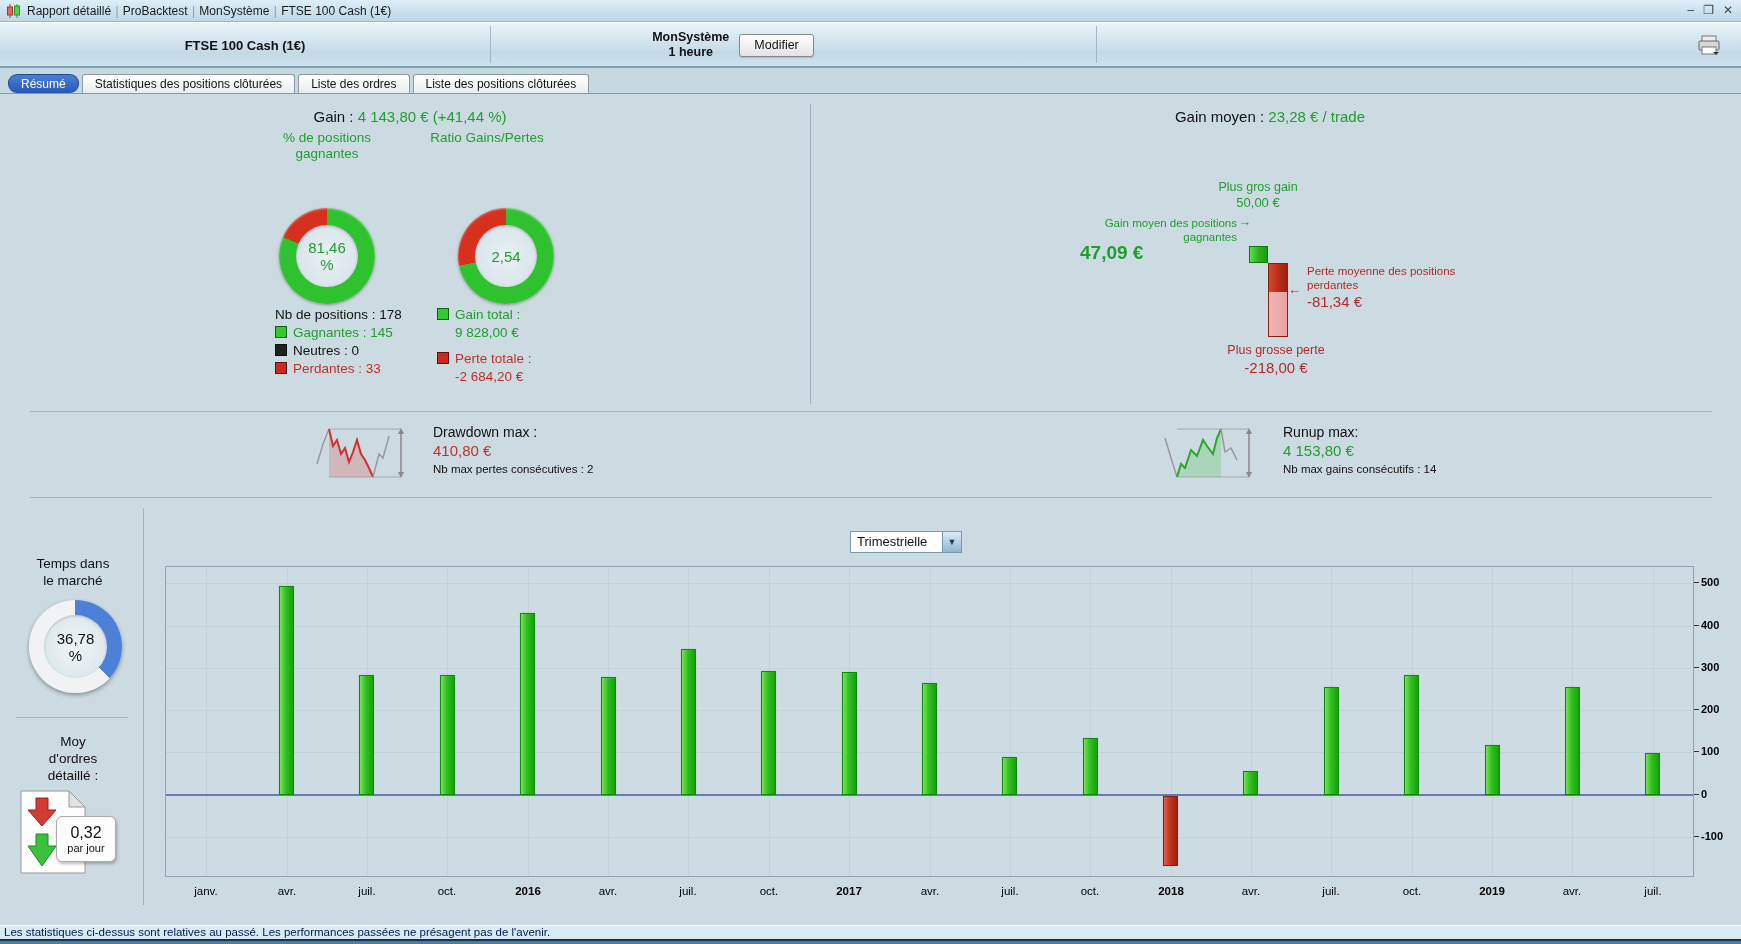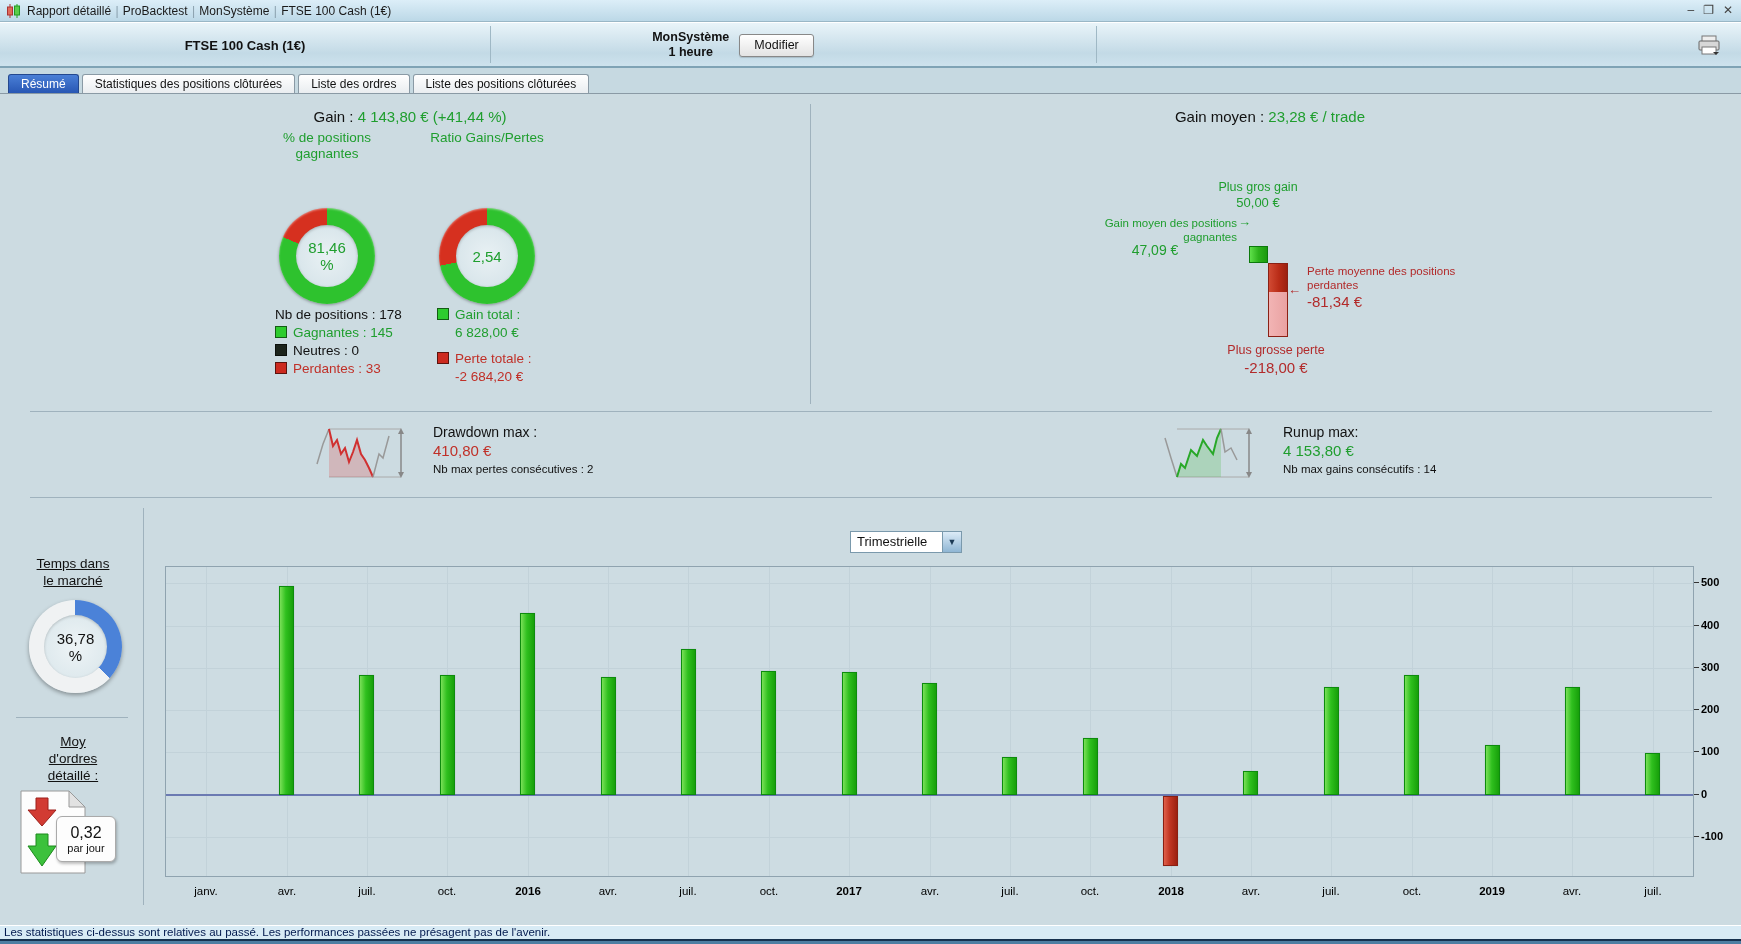--- a/index.html
+++ b/index.html
@@ -26,21 +26,21 @@
     background:linear-gradient(#ffffff,#e3e3e3); border:1px solid #888; border-radius:3px; box-shadow:0 1px 1px rgba(0,0,0,.15); }
   #header-right { position:absolute; left:1096px; top:0; width:645px; height:44px; display:flex; align-items:center; justify-content:flex-end; padding-right:20px; gap:8px; }
   #header-rows { font-size:12px; color:#111; text-align:right; line-height:16px; }
   #header-rows b { font-weight:bold; }
 
   
   #tabs { left:8px; top:74px; height:19px; display:flex; gap:3px; }
   .tab { height:19px; line-height:18px; padding:0 12px; font-size:12px; color:#111;
     background:linear-gradient(#ffffff,#e9edf0); border:1px solid #8a9aa5; border-bottom:none;
     border-radius:3px 3px 0 0; white-space:nowrap; }
-  .tab.active { background:linear-gradient(#4a7fd6,#2857b4); color:#fff; border-color:#24488f; }
+  .tab.active { background:linear-gradient(#4a7fd6,#2857b4); color:#fff; border-color:#24488f;border-radius:9px; }
 
   #panel { left:0; top:93px; width:1741px; height:832px; background:#ccdbe1; border-top:1px solid #8a9aa5; }
 
   
   .gain-line { font-size:15px; color:#111; white-space:nowrap; }
   .green { color:#1f9e2e; }
   .red { color:#c03028; }
   .darkred { color:#b22a2a; }
   #gain-line { left:10px; top:108px; width:800px; text-align:center; }
   #gainmoyen-line { left:810px; top:108px; width:920px; text-align:center; }
@@ -67,21 +67,21 @@
   #gl-red-dark { background:linear-gradient(90deg,#d14a33,#b92c17 55%,#9c2010); }
   #gl-red-light { background:linear-gradient(90deg,#f2b4b4,#e9a2a2); }
   .gl-small { font-size:11.5px; line-height:14px; }
 
   
   .dd-title { font-size:14px; color:#111; }
   .dd-value { font-size:15px; }
   .dd-note { font-size:11.5px; color:#111; }
 
   
-  .lstat-label { font-size:13.5px; color:#111; text-align:center; line-height:17px;text-decoration:underline; }
+  .lstat-label { font-size:13.5px; color:#111; text-align:center; line-height:17px; }
   #time-donut { left:29px; top:600px; width:93px; height:93px; border-radius:50%; box-shadow:0 2px 4px rgba(0,0,0,.35); }
   #time-hole { position:absolute; left:15px; top:15px; width:63px; height:63px; border-radius:50%;
     background:radial-gradient(#eef4f6,#d8e5ea); display:flex; flex-direction:column; align-items:center; justify-content:center;
     font-size:15px; line-height:17px; color:#111; box-shadow:inset 0 1px 3px rgba(0,0,0,.2); }
   #orders-box { left:56px; top:816px; width:60px; height:46px; background:#fdfdfd; border:1px solid #aaa;
     border-radius:6px; box-shadow:1px 2px 3px rgba(0,0,0,.25); display:flex; flex-direction:column; align-items:center; justify-content:center; }
   #orders-value { font-size:16px; color:#111; line-height:18px; }
   #orders-unit { font-size:11px; color:#111; }
   #vdiv-chart { left:143px; top:508px; height:397px; }
   #hdiv-left { left:16px; top:717px; width:112px; }
@@ -168,53 +168,53 @@
 
 <div class="abs donut-title" style="left:267px; top:130px; width:120px;">% de positions gagnantes</div>
 <div class="abs donut" id="donut-winrate" style="left: 279px; top: 208px; background: conic-gradient(rgb(46, 194, 46) 0deg, rgb(46, 194, 46) 293.256deg, rgb(214, 48, 31) 293.256deg, rgb(214, 48, 31) 360deg);">
   <div class="donut-hole green">
     <div>81,46</div>
     <div>%</div>
   </div>
 </div>
 
 <div class="abs donut-title" style="left:427px; top:130px; width:120px;">Ratio Gains/Pertes</div>
-<div class="abs donut" id="donut-ratio" style="left: 439px; top: 208px; background: conic-gradient(rgb(46, 194, 46) 0deg, rgb(46, 194, 46) 258.3deg, rgb(214, 48, 31) 258.3deg, rgb(214, 48, 31) 360deg); text-decoration: underline;">
+<div class="abs donut" id="donut-ratio" style="left: 458px; top: 208px; background: conic-gradient(rgb(46, 194, 46) 0deg, rgb(46, 194, 46) 258.3deg, rgb(214, 48, 31) 258.3deg, rgb(214, 48, 31) 360deg); text-decoration: underline;">
   <div class="donut-hole green">
     <div>2,54</div>
   </div>
 </div>
 
 <div class="abs stat-row" style="left:275px; top:307px; color:#111;">Nb de positions : 178</div>
 <div id="positions-list">
     <span class="sq abs" style="left: 275px; top: 326px; background: rgb(46, 204, 46);"></span>
     <div class="stat-row" style="left: 293px; top: 325px; color: rgb(31, 158, 46);">Gagnantes : 145</div>
     <span class="sq abs" style="left: 275px; top: 344px; background: rgb(28, 36, 28);"></span>
     <div class="stat-row" style="left: 293px; top: 343px; color: rgb(17, 17, 17);">Neutres : 0</div>
     <span class="sq abs" style="left: 275px; top: 362px; background: rgb(204, 42, 31);"></span>
     <div class="stat-row" style="left: 293px; top: 361px; color: rgb(192, 48, 40);">Perdantes : 33</div>
   </div>
 <div id="totals-list">
     <span class="sq abs" style="left: 437px; top: 308px; background: rgb(46, 204, 46);"></span>
     <div class="stat-row" style="left: 455px; top: 307px; color: rgb(31, 158, 46);">Gain total :</div>
-    <div class="stat-row" style="left: 455px; top: 325px; color: rgb(31, 158, 46);">6 828,00 €</div>
+    <div class="stat-row" style="left: 455px; top: 325px; color: rgb(31, 158, 46);">9 828,00 €</div>
     <span class="sq abs" style="left: 437px; top: 352px; background: rgb(204, 42, 31);"></span>
     <div class="stat-row" style="left: 455px; top: 351px; color: rgb(192, 48, 40);">Perte totale :</div>
     <div class="stat-row" style="left: 455px; top: 369px; color: rgb(192, 48, 40);">-2 684,20 €</div>
   </div>
 
 <div id="gainloss" class="abs">
   <div class="abs green" style="left:98px; top:0; width:160px; text-align:center;">Plus gros gain</div>
   <div class="abs green" style="left:98px; top:15px; width:160px; text-align:center; font-size:13px;">50,00 €</div>
   <div class="abs green gl-small" style="left:0; top:36px; width:157px; text-align:right;">
     <div>Gain moyen des positions</div>
     <div>gagnantes</div>
   </div>
   <div class="abs green" style="left:158px; top:34px; font-size:13px;">→</div>
-  <div class="abs green" style="left:0; top:62px; width:150px; text-align:center; font-size:14px;">47,09 €</div>
+  <div class="abs green" style="left:0; top:62px; width:150px; text-align:left; font-size:19px;font-weight:bold;">47,09 €</div>
   <div id="gl-green" class="gl-bar" style="left: 169px; top: 66px; height: 17px;"></div>
   <div id="gl-red" style="height: 74px;">
     <div id="gl-red-dark" style="height: 28px;"></div>
     <div id="gl-red-light" style="height: 44px;"></div>
   </div>
   <div class="abs darkred gl-small" style="left:227px; top:84px; width:200px;">
     <div>Perte moyenne des positions</div>
     <div>perdantes</div>
   </div>
   <div class="abs darkred" style="left:208px; top:102px; font-size:13px;">←</div>

